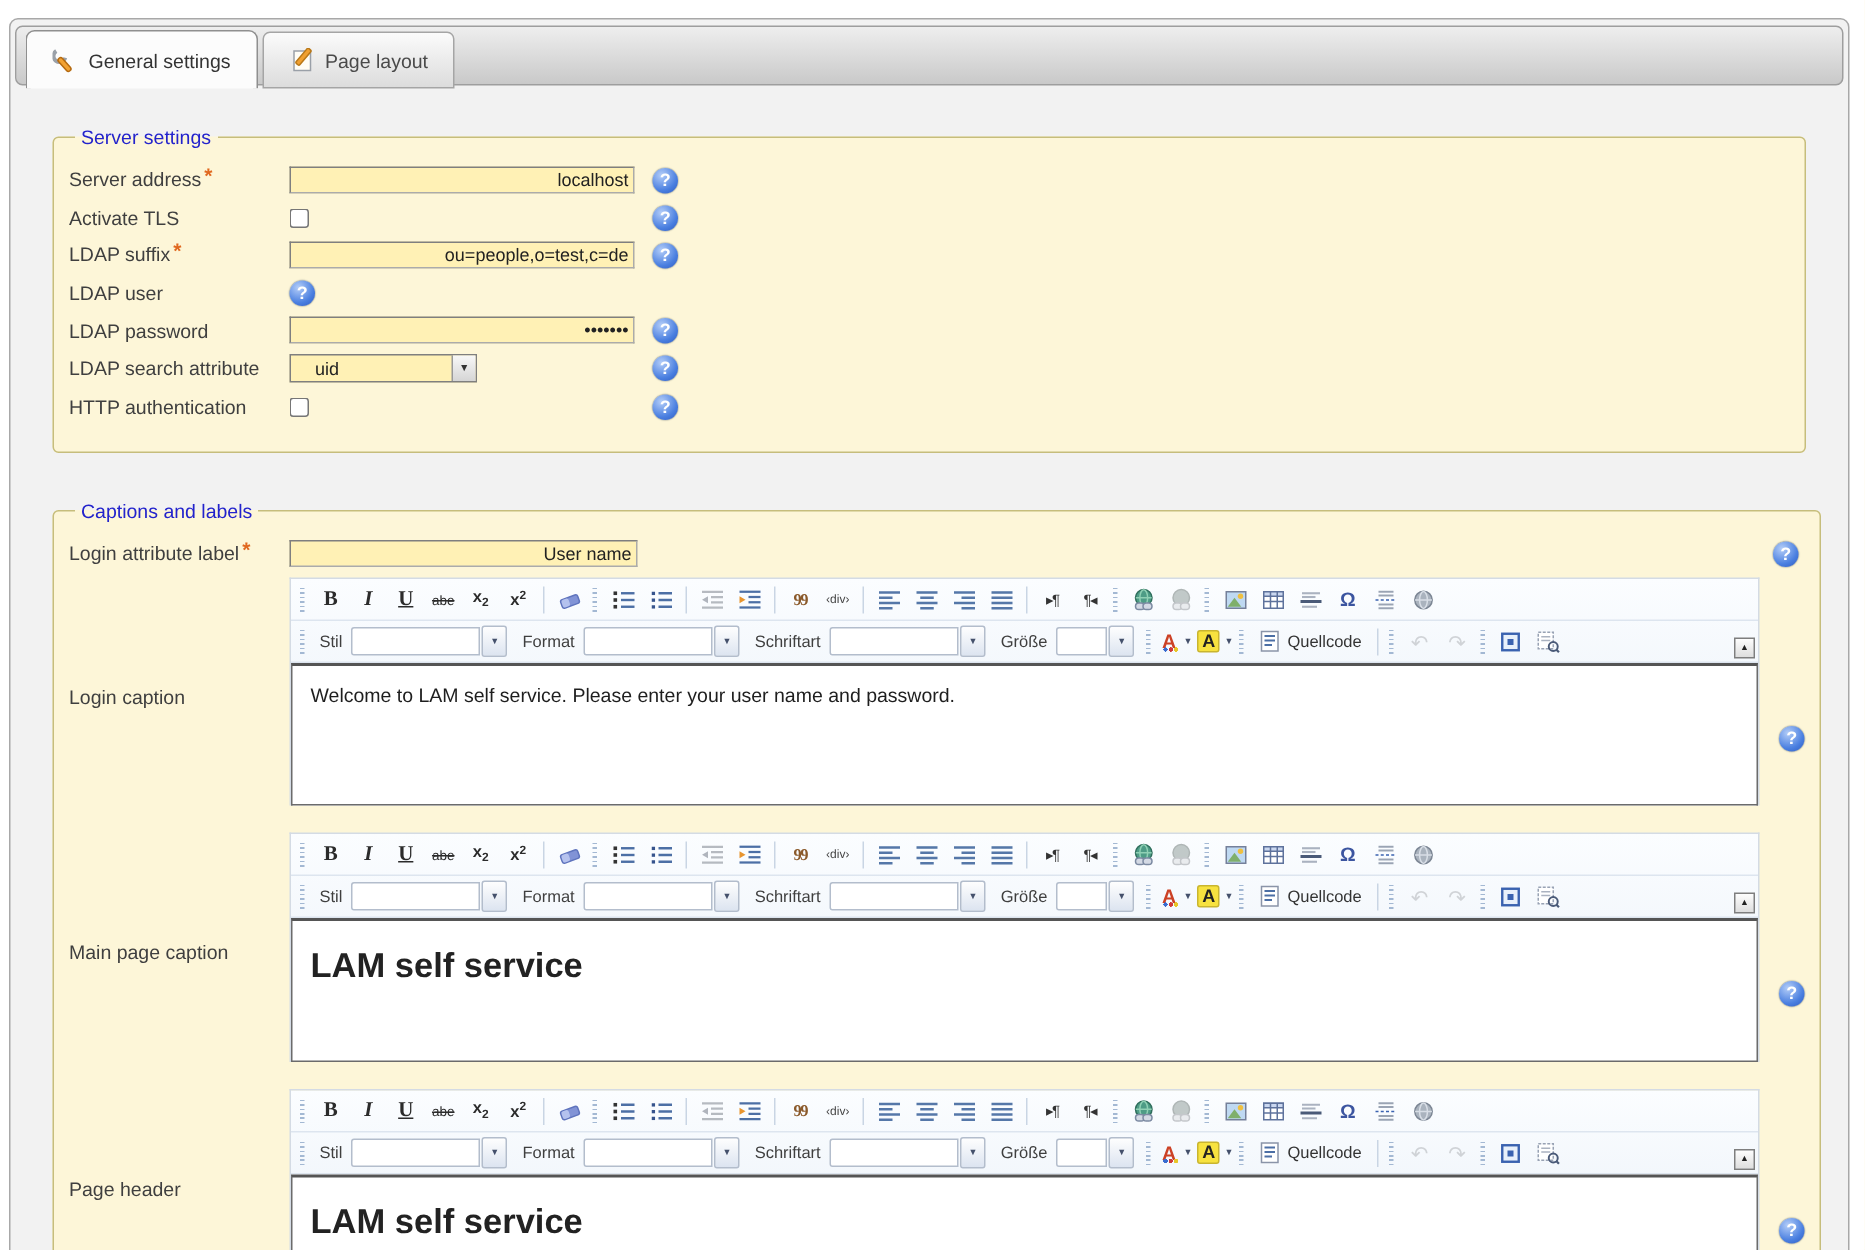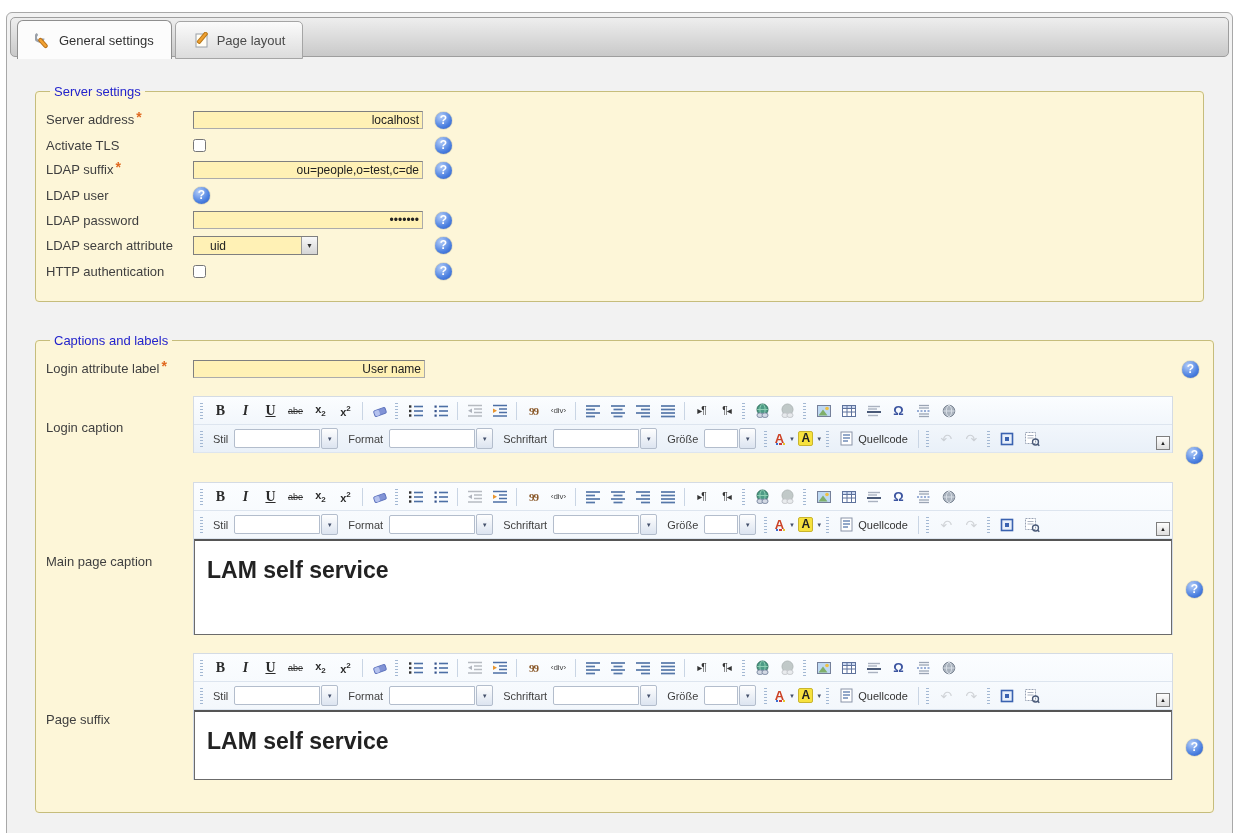--- a/index.html
+++ b/index.html
@@ -472,20 +472,23 @@
                         <line x1="3.5" y1="7" x2="9.5" y2="7"></line>
                       </g>
                       <circle cx="11.5" cy="11" r="3" fill="none" stroke="#4A5A78" stroke-width="1.3"></circle>
                       <line x1="13.5" y1="13" x2="15.3" y2="14.8" stroke="#4A5A78" stroke-width="1.5"></line>
                     </svg>
                   </a>
     </div>
   </div>
 </div>
           <span class="scroll-up">▲</span>
+          <div class="cke-content h95">
+            <p>Welcome to LAM self service. Please enter your user name and password.</p>
+          </div>
         </div>
         <span class="help editor-help">?</span>
       </div>
 
       <div class="editor-row">
         <span class="flabel">Main page caption</span>
         <div class="cke">
           <div class="toolbar-slot">
   <div>
     <div class="tb-row">
@@ -765,21 +768,21 @@
 </div>
           <span class="scroll-up">▲</span>
           <div class="cke-content h96">
             <h1>LAM self service</h1>
           </div>
         </div>
         <span class="help editor-help">?</span>
       </div>
 
       <div class="editor-row">
-        <span class="flabel">Page suffix</span>
+        <span class="flabel">Page header</span>
         <div class="cke">
           <div class="toolbar-slot">
   <div>
     <div class="tb-row">
       <span class="grip"></span>
       <a class="tbtn">
                     <span class="ic-b">B</span>
                   </a>
       <a class="tbtn">
                     <span class="ic-i">I</span>

